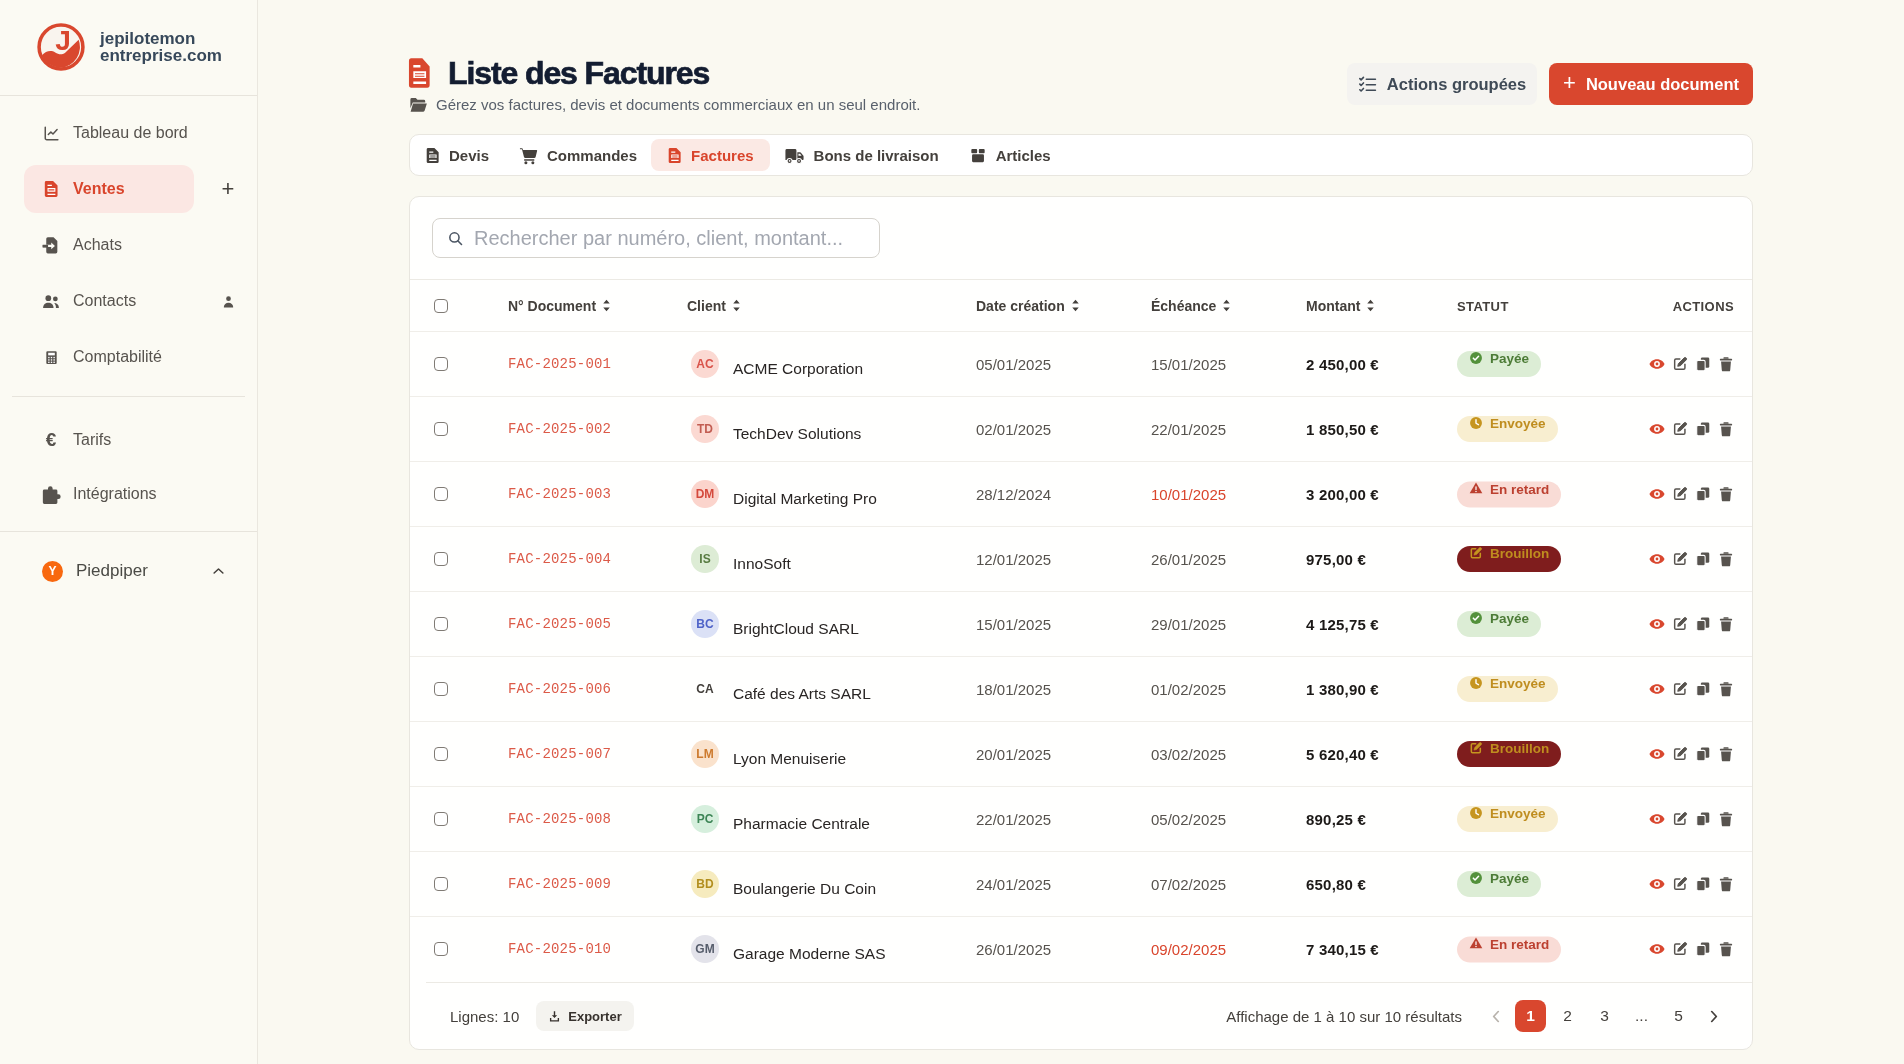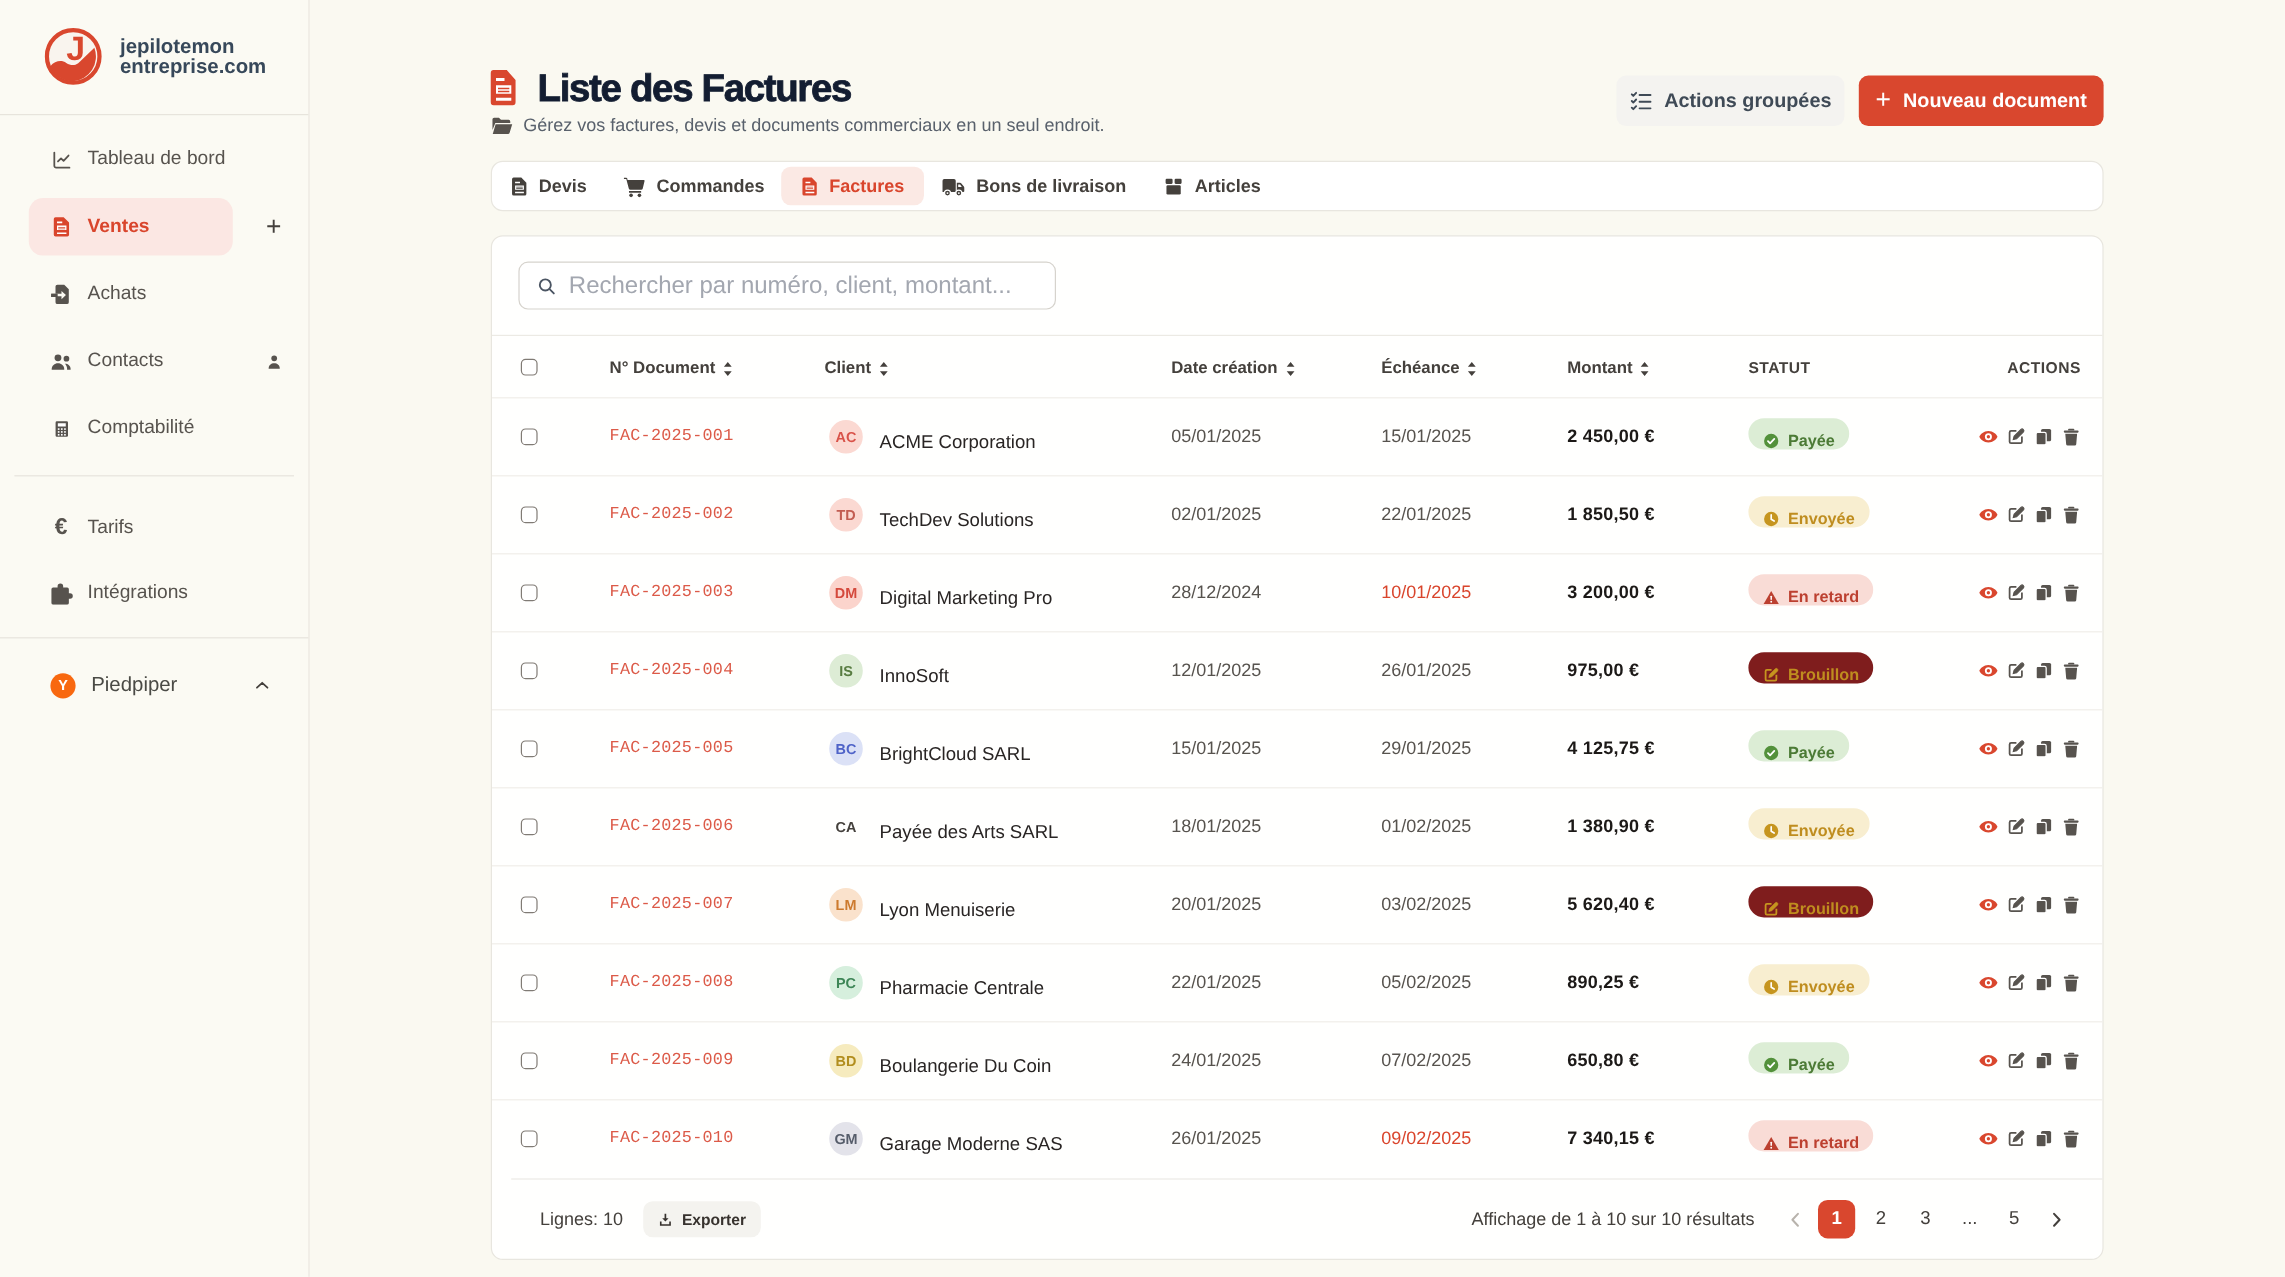--- a/index.html
+++ b/index.html
@@ -45,31 +45,31 @@
 .trow{position:relative;height:65px;border-top:1px solid #f0eee9}
 .cell{position:absolute;top:50%;transform:translateY(-50%)}
 .c-check{left:24px}
 .c-doc{left:98px}
 .c-client{left:277px}
 .c-date1{left:566px}
 .c-date2{left:741px}
 .c-mont{left:896px}
 .c-stat{left:1047px}
 .c-act{right:18px}
-.hlab{display:flex;align-items:flex-end;gap:6px}
+.hlab{display:flex;align-items:center;gap:6px}
 .hsmall{font-size:13px;letter-spacing:.4px}
 .cbx{width:14px;height:14px;border:1.6px solid #807b75;border-radius:4px;background:#fff;display:block}
 .fac{font-family:"Liberation Mono",monospace;font-size:14px;color:#dc5a48;letter-spacing:.2px}
 .clientcell{display:flex;align-items:flex-end;gap:14px;left:281px}
 .ava{width:28px;height:28px;border-radius:50%;display:flex;align-items:center;justify-content:center;font-size:12px;font-weight:700}
 .cname{font-size:15.5px;color:#292524;font-weight:500}
 .date{font-size:15px;color:#57534e}
 .date.red{color:#d9452c;font-weight:500}
 .mont{font-size:15px;color:#1c1917;font-weight:700;letter-spacing:.2px}
-.badge{display:inline-flex;align-items:flex-end;gap:7px;height:26px;border-radius:13px;padding:0 12px;font-size:13.5px;font-weight:700}
+.badge{display:inline-flex;align-items:flex-start;gap:7px;height:26px;border-radius:13px;padding:0 12px;font-size:13.5px;font-weight:700}
 .b-paid{background:#dcedd5;color:#4c7b36}
 .b-sent{background:#f8eed0;color:#bf8d1f}
 .b-late{background:#f9dcd6;color:#bc4030}
 .b-draft{background:#7f1d1d;color:#bf8d1f}
 .acts{display:flex;align-items:center;gap:7px}
 .aic{width:16px;height:16px}
 .foot{position:absolute;left:16px;right:0;bottom:0;height:67px;border-top:1px solid #eceae4;display:flex;align-items:center;padding:0 26px 0 24px}
 .flab{font-size:15px;color:#44403c}
 .btn-exp{display:flex;align-items:center;gap:7px;height:30px;border-radius:8px;background:#f4f3ef;color:#37322e;font-size:13px;font-weight:700;padding:0 12px;margin-left:17px}
 .fright{margin-left:auto;display:flex;align-items:center;gap:0}
@@ -476,21 +476,21 @@
     <svg class="aic" viewBox="0 0 24 24" fill="#57534e">
                 <use href="#g-trash"></use>
               </svg>
   </span>
  </div>
           <div class="trow">
   <span class="cell c-check cbx"></span>
   <span class="cell c-doc fac">FAC-2025-006</span>
   <span class="cell clientcell">
               <span class="ava" style="background:transparent;color:#44403c">CA</span>
-              <span class="cname">Payée des Arts SARL</span>
+              <span class="cname">Café des Arts SARL</span>
             </span>
   <span class="cell c-date1 date">18/01/2025</span>
   <span class="cell c-date2 date">01/02/2025</span>
   <span class="cell c-mont mont">1 380,90 €</span>
   <span class="cell c-stat"><span class="badge b-sent"><svg class="bic" width="14" height="14" viewBox="0 0 24 24" fill="#c6951f">
                   <use href="#g-clock"></use>
                 </svg>Envoyée</span></span>
   <span class="cell c-act acts">
     <svg class="aic" viewBox="0 0 24 24" fill="#d9472e">
                 <use href="#g-eye"></use>

